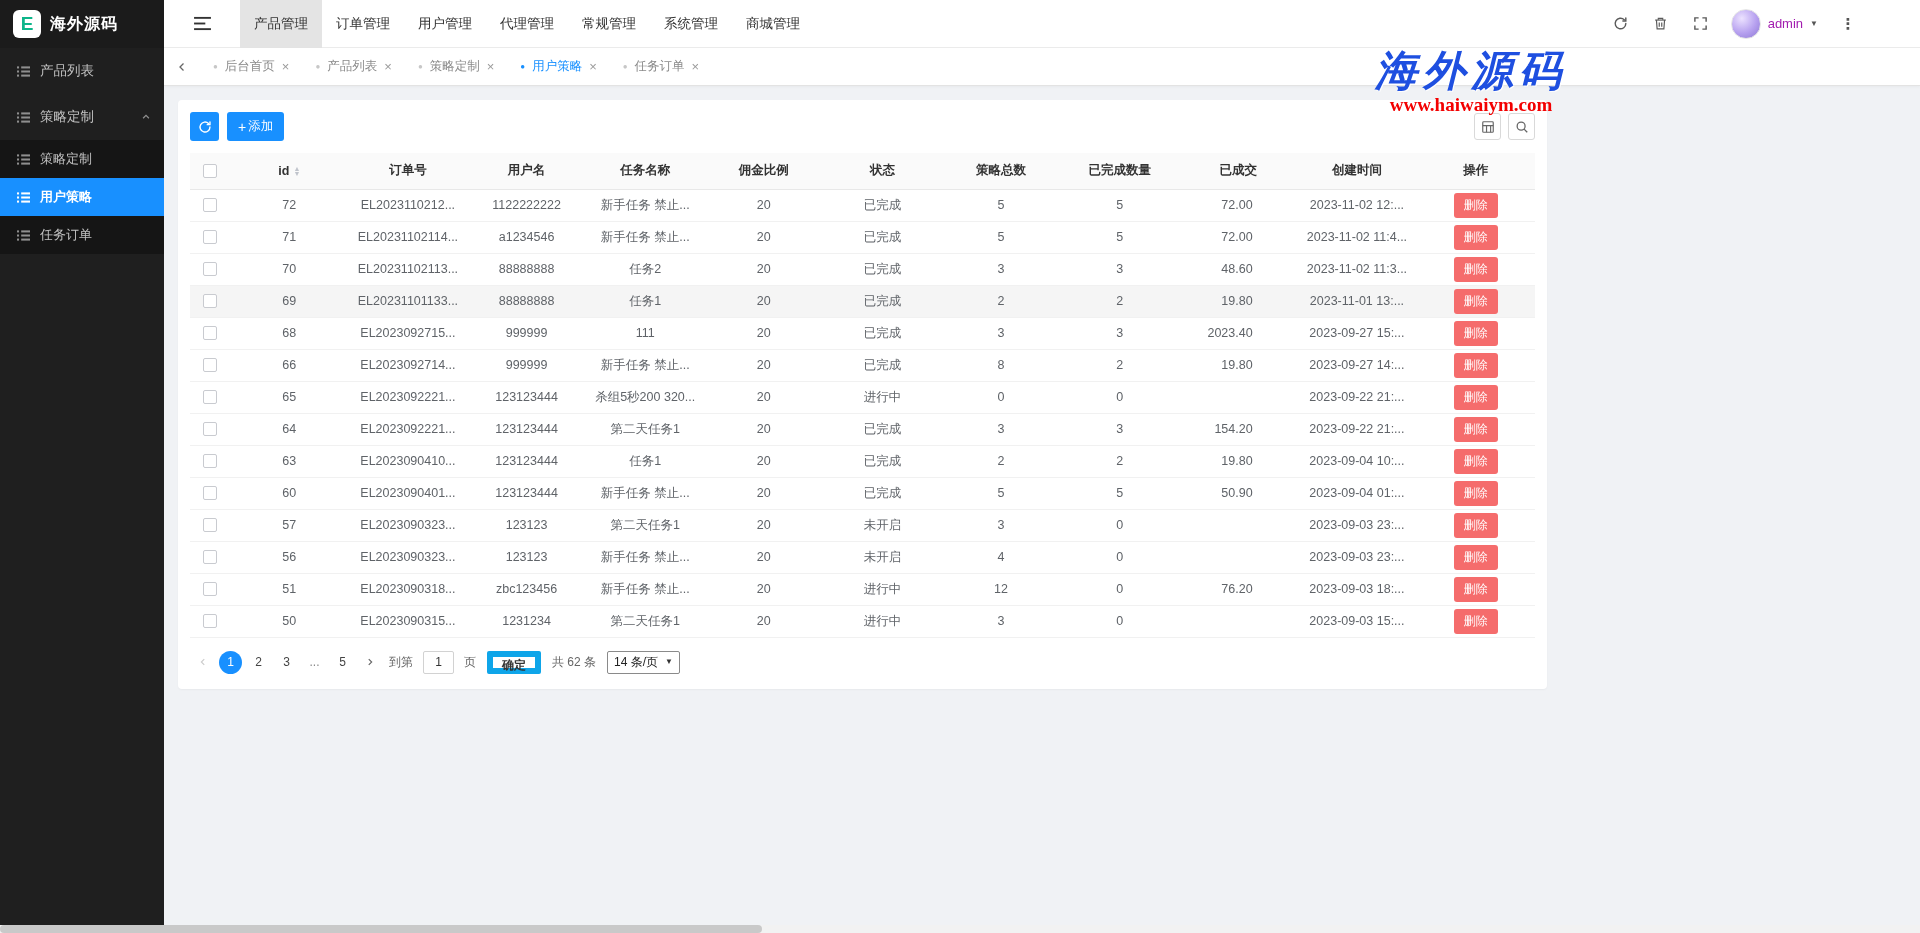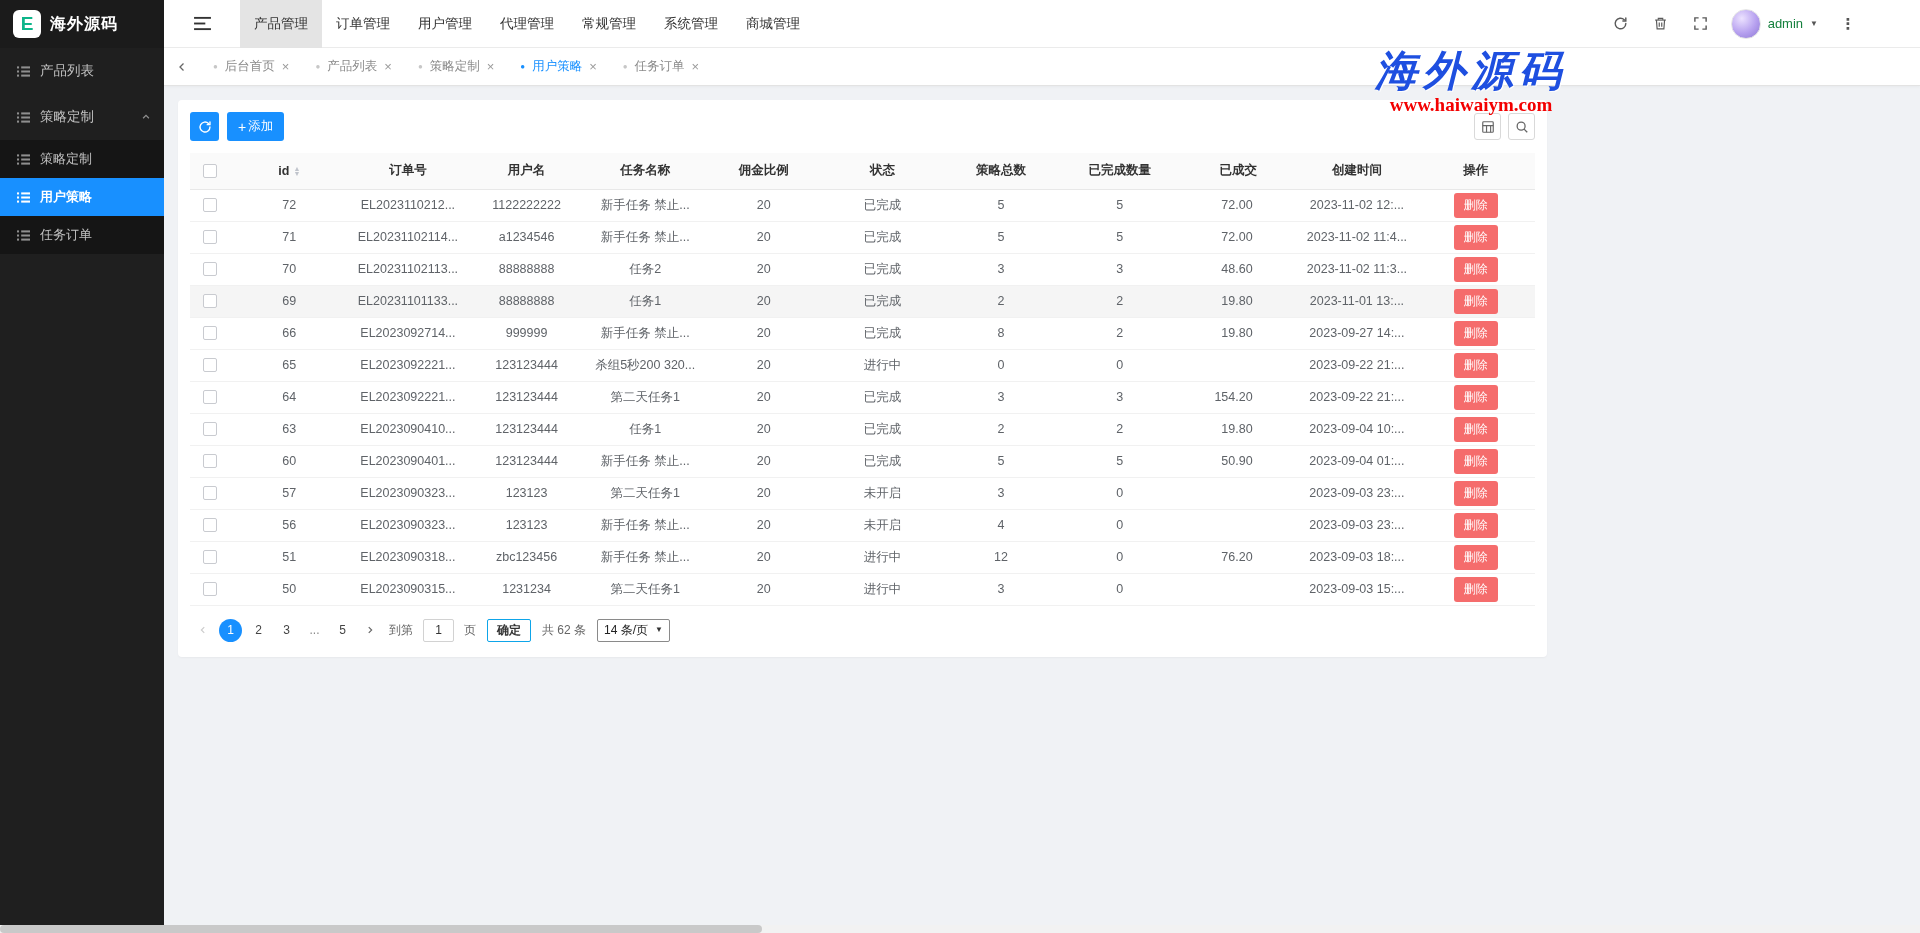--- a/index.html
+++ b/index.html
@@ -31,21 +31,21 @@
   .topnav{height:48px;background:#fff;display:flex;align-items:center;border-bottom:1px solid #ececec;}
   .toggle{width:76px;height:48px;display:flex;align-items:center;justify-content:center;background:none;border:none;color:#333;cursor:pointer;}
   .topnav-menus{display:flex;height:48px;}
   .topnav-item{padding:0 14px;display:flex;align-items:center;font-size:13.5px;color:#333;cursor:pointer;white-space:nowrap;}
   .topnav-item.active{background:#e4e4e4;}
   .topnav-right{margin-left:auto;display:flex;align-items:center;padding-right:52px;}
   .icon-btn{width:40px;height:48px;display:flex;align-items:center;justify-content:center;background:none;border:none;color:#5a5a5a;cursor:pointer;}
   .user{display:flex;align-items:center;gap:7px;padding:0 10px;cursor:pointer;height:48px;}
   .avatar{width:30px;height:30px;border-radius:50%;border:1px solid #e5e5e5;
           background:radial-gradient(circle at 35% 30%,#ece2ff 0%,#b6a0ef 55%,#8d78d4 100%);}
-  .username{font-size:13px;color:#15803d;}
+  .username{font-size:13px;color:#a21caf;}
   .caret{font-size:8px;color:#555;line-height:1;}
   .more{font-size:15px;color:#555;font-weight:bold;}
 
   
   .tabbar{height:38px;background:#fff;display:flex;align-items:center;border-bottom:1px solid #e3e3e3;
           box-shadow:0 1px 3px rgba(0,0,0,.04);}
   .tab-nav-btn{width:36px;height:38px;display:flex;align-items:center;justify-content:center;background:none;border:none;color:#666;cursor:pointer;}
   .tabbar-tabs{display:flex;align-items:center;height:38px;}
   .tab{display:flex;align-items:center;gap:7px;padding:0 13px;height:38px;font-size:12.5px;color:#8a8a8a;cursor:pointer;white-space:nowrap;}
   .tab-dot{font-size:8px;color:#c7c7c7;line-height:1;}
@@ -90,21 +90,21 @@
   .pagination{display:flex;align-items:center;gap:5px;padding:13px 2px 3px;font-size:12px;color:#666;}
   .pg-nav{width:22px;height:22px;display:flex;align-items:center;justify-content:center;background:none;border:none;cursor:pointer;}
   .pg-nav.prev{color:#ccc;}
   .pg-nav.next{color:#666;}
   .pages{display:flex;align-items:center;gap:5px;}
   .page-item{min-width:23px;height:23px;line-height:23px;text-align:center;border-radius:50%;color:#444;cursor:pointer;}
   .page-item.active{background:#1890ff;color:#fff;}
   .page-item.ellipsis{color:#888;cursor:default;}
   .pg-text{margin:0 3px;white-space:nowrap;}
   .pg-input{width:31px;height:23px;border:1px solid #d2d2d2;border-radius:2px;text-align:center;font-size:12px;color:#333;margin:0 2px;}
-  .pg-confirm{height:23px;border:1px solid #0ea5e9;background:#fff;border-radius:2px;padding:0 9px;font-size:12px;
+  .pg-confirm{height:23px;border:6px solid #0ea5e9;background:#fff;border-radius:2px;padding:0 9px;font-size:12px;
               font-weight:bold;color:#333;cursor:pointer;margin:0 3px;}
   .pg-select{height:23px;border:1px solid #8a8a8a;border-radius:2px;display:flex;align-items:center;gap:7px;
              padding:0 6px;font-size:12px;color:#222;cursor:pointer;margin-left:3px;background:#fff;}
   .pg-select .caret{font-size:8px;color:#333;}
 
   
   .hscrollbar{position:absolute;left:0;bottom:0;width:1920px;height:8px;background:#f2f2f2;z-index:60;}
   .hscrollbar .thumb{width:762px;height:8px;background:#c9c9c9;border-radius:4px;}
 </style>
 </head>
@@ -436,20 +436,34 @@
               <td>任务1</td>
               <td>20</td>
               <td>已完成</td>
               <td>2</td>
               <td>2</td>
               <td class="num">19.80</td>
               <td>2023-11-01 13:...</td>
               <td><button class="btn-del">删除</button></td>
             </tr>
 
+            <tr class="row">
+              <td><span class="checkbox"></span></td>
+              <td>68</td>
+              <td>EL2023092715...</td>
+              <td>999999</td>
+              <td>111</td>
+              <td>20</td>
+              <td>已完成</td>
+              <td>3</td>
+              <td>3</td>
+              <td class="num">2023.40</td>
+              <td>2023-09-27 15:...</td>
+              <td><button class="btn-del">删除</button></td>
+            </tr>
 
             <tr class="row">
               <td><span class="checkbox"></span></td>
               <td>66</td>
               <td>EL2023092714...</td>
               <td>999999</td>
               <td>新手任务 禁止...</td>
               <td>20</td>
               <td>已完成</td>
               <td>8</td>

